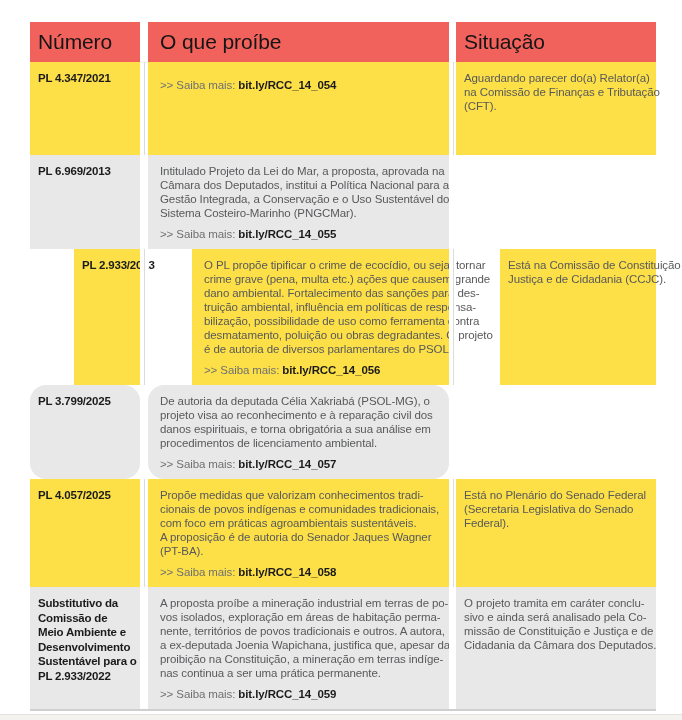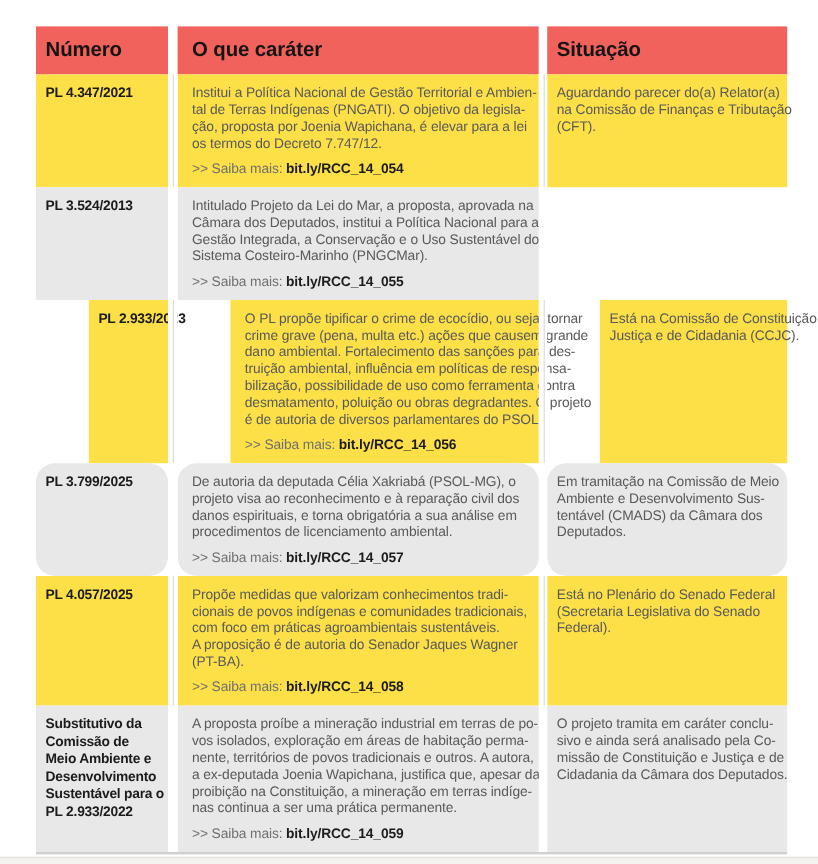--- a/index.html
+++ b/index.html
@@ -20,21 +20,21 @@
   .grid-row {
     display: grid;
     grid-template-columns: 110px 8px 301px 7px 200px;
   }
 
   
   .header-row { height: 40px; }
   .hcell {
     background: #f2625c;
     display: flex; align-items: center;
-    font-size: 17px; font-weight: bold; color: #151515;
+    font-size: 21px; font-weight: normal; color: #151515;
     letter-spacing: -0.1px;
   }
   .hcell.h1 { padding-left: 8px; }
   .hcell.h2 { padding-left: 12px; }
   .hcell.h3 { padding-left: 8px; }
   .hgap { background: #ffffff; }
 
   
   .row.white .cell { background: #fde047; }
   .row.gray  .cell { background: #e8e8e8; }
@@ -78,49 +78,45 @@
 </head>
 <body>
 
 <div class="page">
 
   <div class="table">
 
     <div class="grid-row header-row">
       <div class="hcell h1">Número</div>
       <div class="hgap"></div>
-      <div class="hcell h2">O que caráter</div>
+      <div class="hcell h2">O que proíbe</div>
       <div class="hgap"></div>
       <div class="hcell h3">Situação</div>
     </div>
 
     <div class="grid-row row white row-0">
       <div class="cell numero">PL 4.347/2021</div>
       <div class="gap">
           <span class="vline"></span>
         </div>
       <div class="cell proposta">
-        <div class="body-text">Institui a Política Nacional de Gestão Territorial e Ambien-
-tal de Terras Indígenas (PNGATI). O objetivo da legisla-
-ção, proposta por Joenia Wapichana, é elevar para a lei
-os termos do Decreto 7.747/12.</div>
         <div class="saiba">
           <span class="prefix">&gt;&gt; Saiba mais:</span><span class="link">bit.ly/RCC_14_054</span>
         </div>
       </div>
       <div class="gap">
           <span class="vline"></span>
         </div>
       <div class="cell situacao">Aguardando parecer do(a) Relator(a)
 na Comissão de Finanças e Tributação
 (CFT).</div>
     </div>
 
     <div class="grid-row row gray row-1">
-      <div class="cell numero">PL 3.524/2013</div>
+      <div class="cell numero">PL 6.969/2013</div>
       <div class="gap"></div>
       <div class="cell proposta">
         <div class="body-text">Intitulado Projeto da Lei do Mar, a proposta, aprovada na
 Câmara dos Deputados, institui a Política Nacional para a
 Gestão Integrada, a Conservação e o Uso Sustentável do
 Sistema Costeiro-Marinho (PNGCMar).</div>
         <div class="saiba">
           <span class="prefix">&gt;&gt; Saiba mais:</span><span class="link">bit.ly/RCC_14_055</span>
         </div>
       </div>
@@ -157,24 +153,20 @@
       <div class="cell proposta">
         <div class="body-text">De autoria da deputada Célia Xakriabá (PSOL-MG), o
 projeto visa ao reconhecimento e à reparação civil dos
 danos espirituais, e torna obrigatória a sua análise em
 procedimentos de licenciamento ambiental.</div>
         <div class="saiba">
           <span class="prefix">&gt;&gt; Saiba mais:</span><span class="link">bit.ly/RCC_14_057</span>
         </div>
       </div>
       <div class="gap"></div>
-      <div class="cell situacao">Em tramitação na Comissão de Meio
-Ambiente e Desenvolvimento Sus-
-tentável (CMADS) da Câmara dos
-Deputados.</div>
     </div>
 
     <div class="grid-row row white row-4">
       <div class="cell numero">PL 4.057/2025</div>
       <div class="gap">
           <span class="vline"></span>
         </div>
       <div class="cell proposta">
         <div class="body-text">Propõe medidas que valorizam conhecimentos tradi-
 cionais de povos indígenas e comunidades tradicionais,

